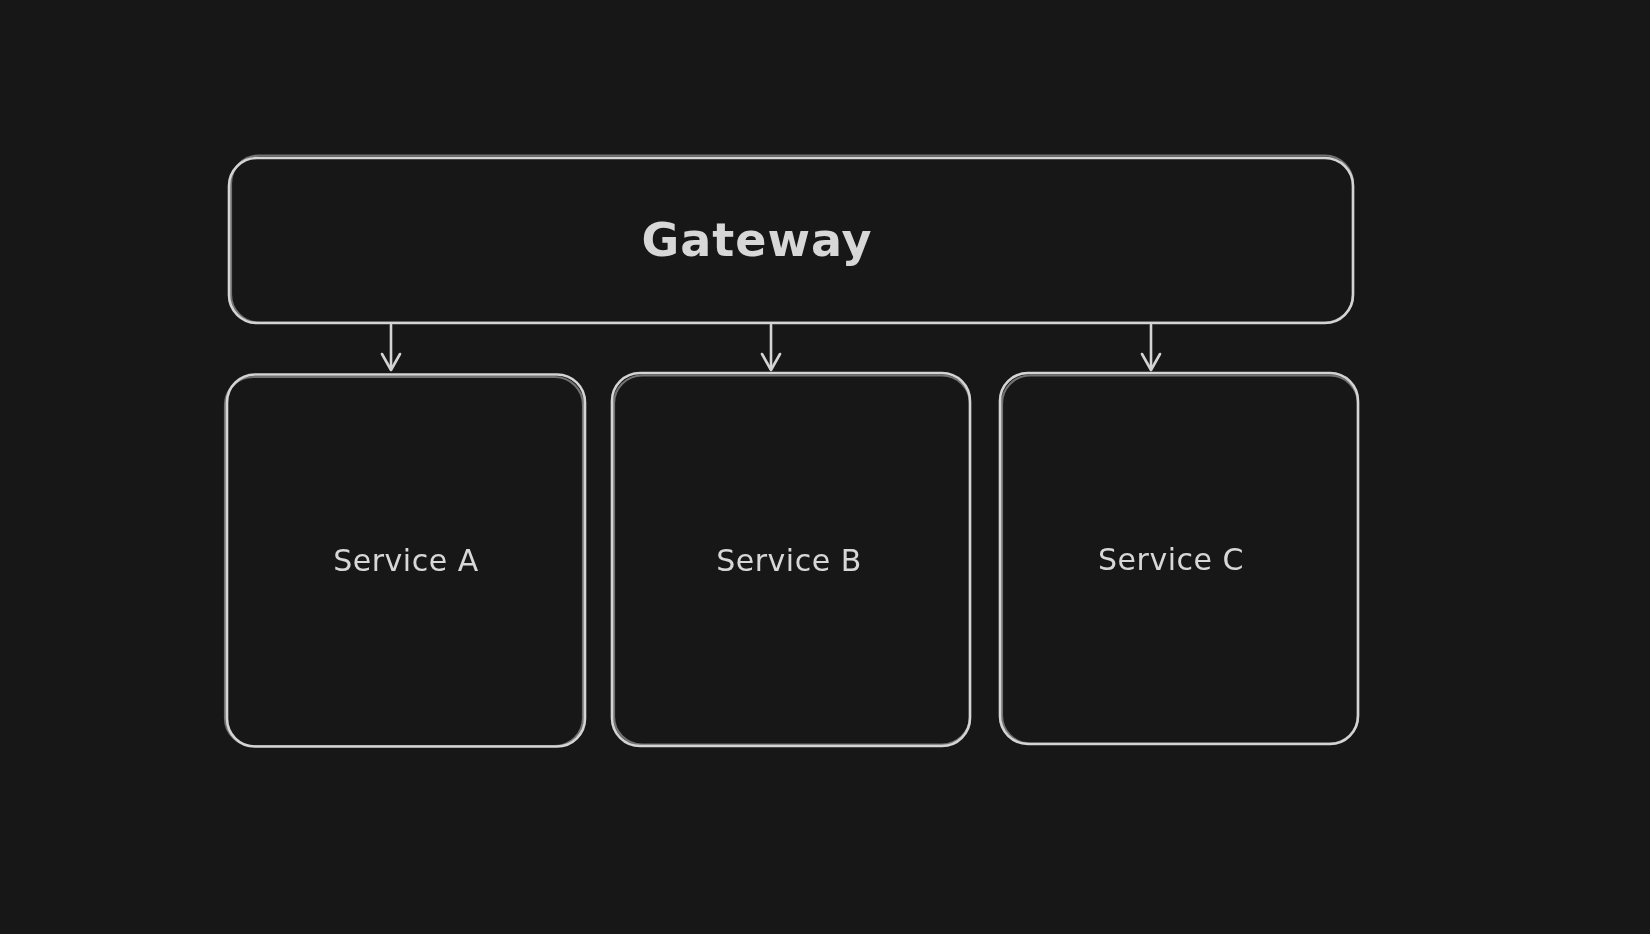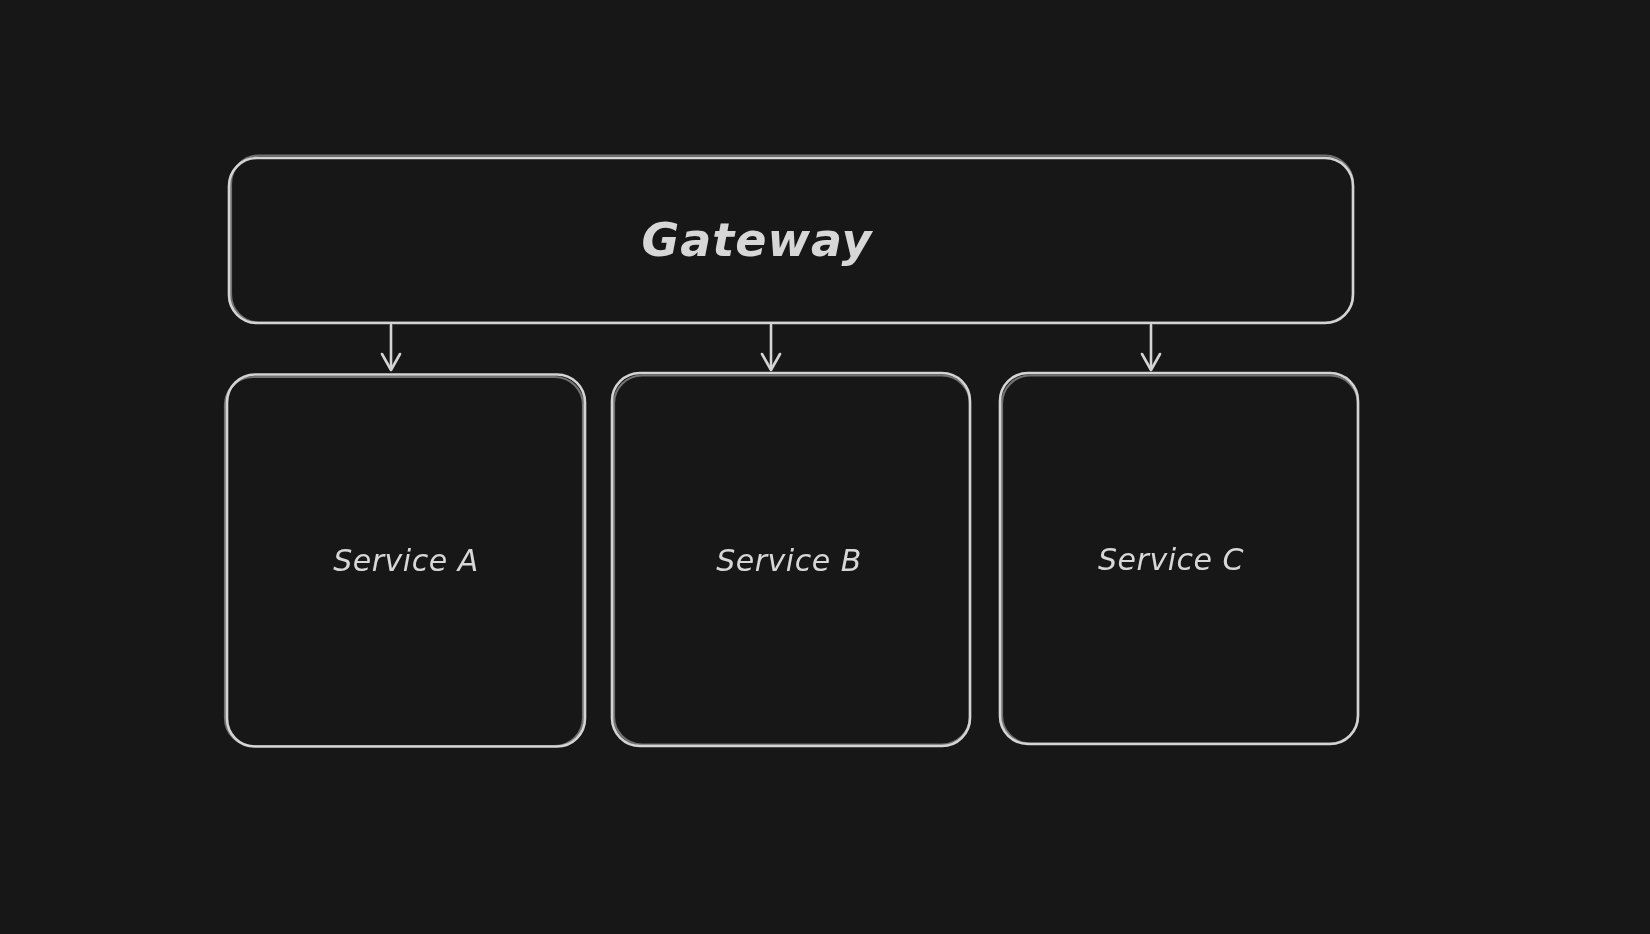--- a/index.html
+++ b/index.html
@@ -7,21 +7,20 @@
     padding: 0;
     width: 1650px;
     height: 934px;
     background: #171717;
     overflow: hidden;
   }
   .stage {
     position: relative;
     width: 1650px;
     height: 934px;
-    font-style: italic;
   }
   svg { display: block; }
   .sketch-rect {
     fill: none;
     stroke-width: 2.6;
     stroke-linejoin: round;
   }
   .ghost {
     stroke-width: 2.2;
     opacity: 0.55;

